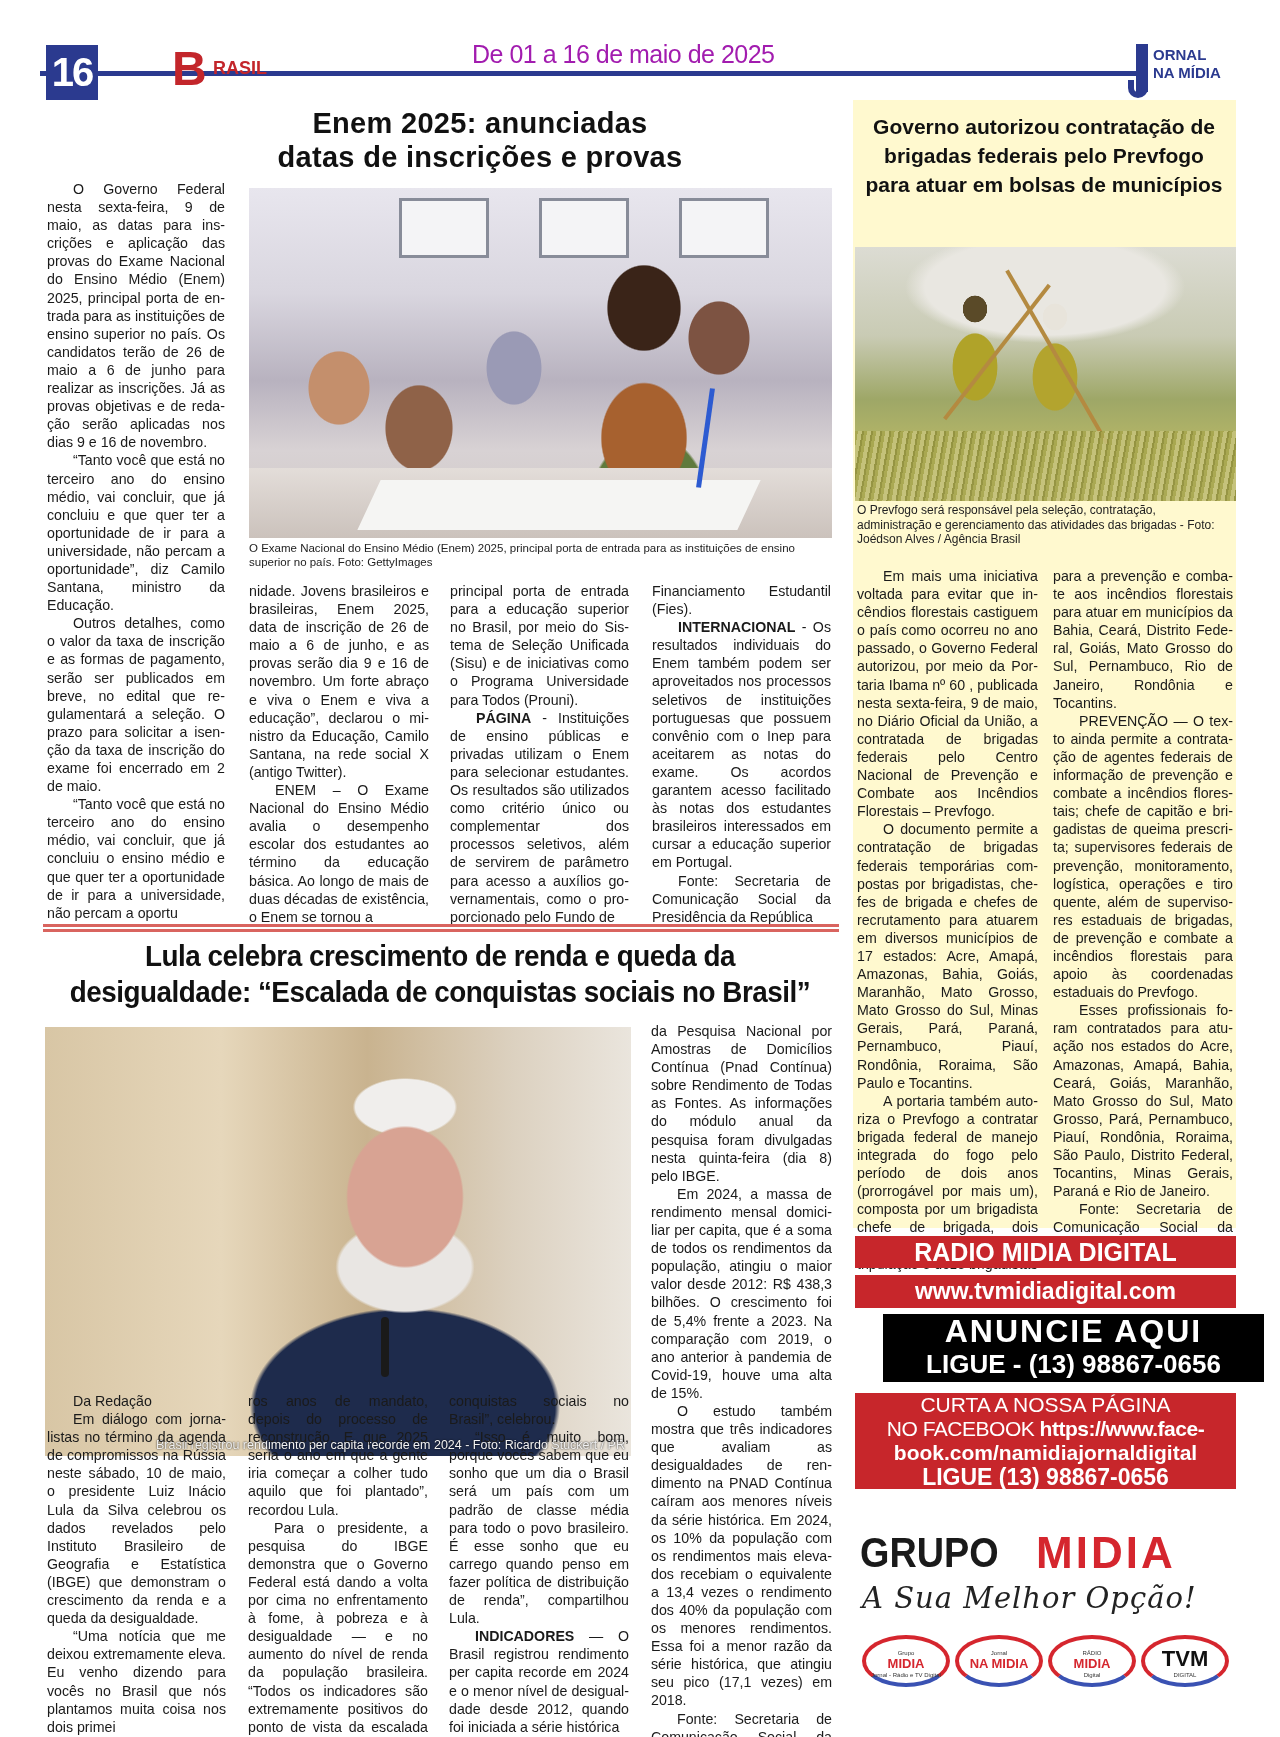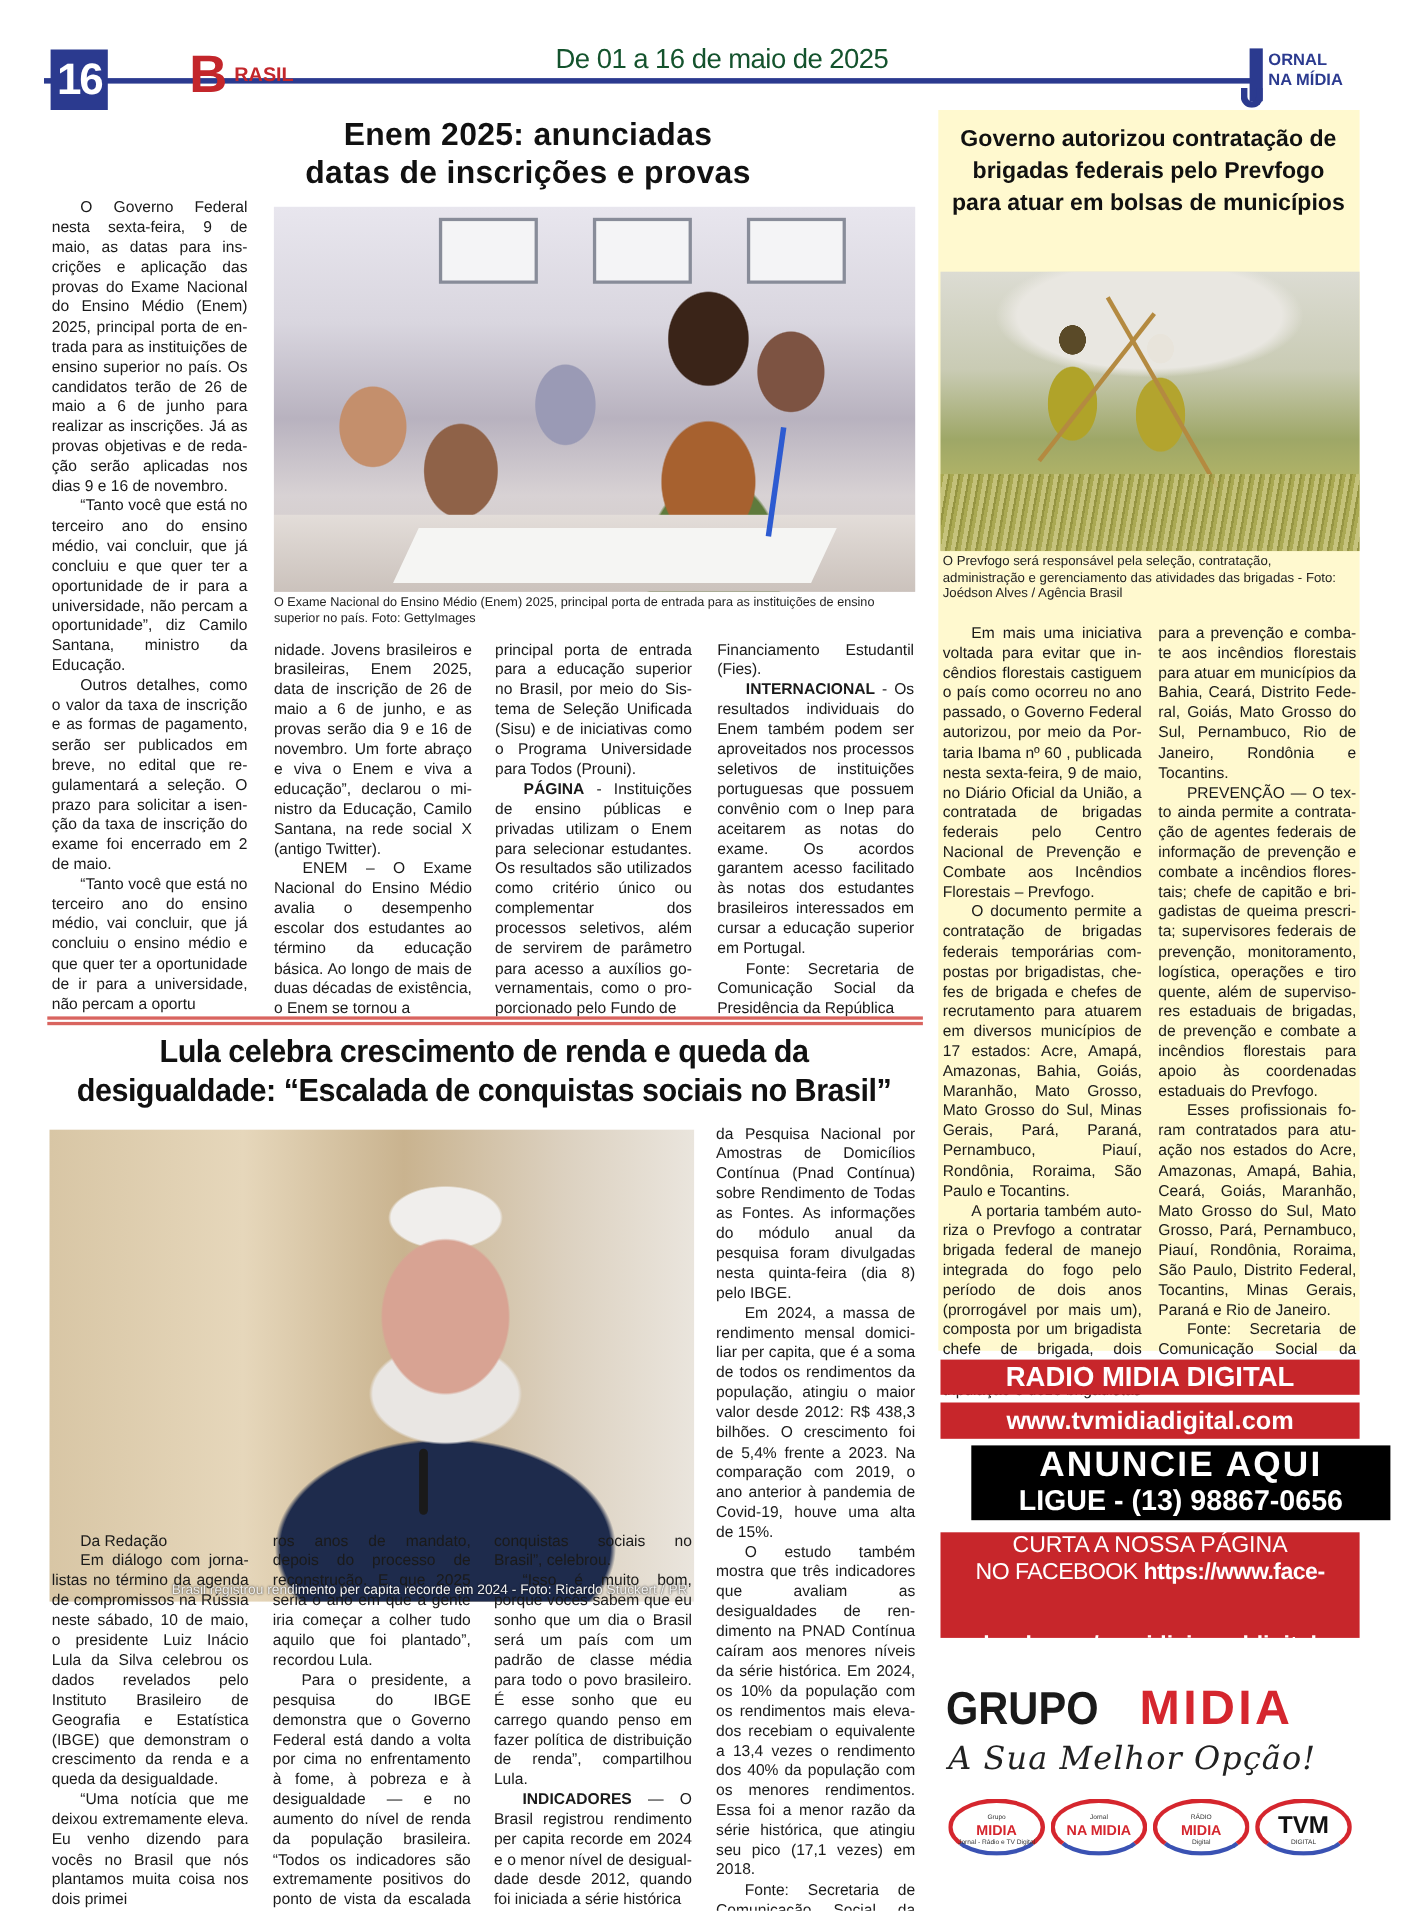--- a/index.html
+++ b/index.html
@@ -6,21 +6,21 @@
   html, body { width: 1280px; height: 1737px; background: #ffffff; overflow: hidden; }
   body { position: relative; font-family: "Liberation Sans", sans-serif; color: #111; }
 
   
   .hdr-line { position: absolute; left: 40px; top: 71px; width: 1100px; height: 5px; background: #2b3a8f; }
   .page-num { position: absolute; left: 46px; top: 45px; width: 52px; height: 55px; background: #2b3a8f; color: #fff;
     font: bold 40px/55px "Liberation Sans", sans-serif; text-align: center; letter-spacing: -2px; }
   .section-b { position: absolute; left: 172px; top: 48px; width: 42px; height: 42px; color: #c3262b;
     font: bold 48px/42px "Liberation Sans", sans-serif; }
   .section-rest { position: absolute; left: 213px; top: 58px; color: #c3262b; font: bold 18px "Liberation Sans", sans-serif; }
-  .issue-date { position: absolute; left: 505px; top: 40px; font: 25px "Liberation Sans", sans-serif; color: #14532d; letter-spacing: -0.5px; }
+  .issue-date { position: absolute; left: 472px; top: 40px; font: 25px "Liberation Sans", sans-serif; color: #a21caf; letter-spacing: -0.5px; }
   .logo-j { position: absolute; left: 1128px; top: 44px; width: 22px; height: 55px; }
   .logo-j .bar { position: absolute; left: 8px; top: 0; width: 12px; height: 48px; background: #2b3a8f; }
   .logo-j .hook { position: absolute; left: 0; top: 36px; width: 20px; height: 18px; border: 6px solid #2b3a8f; border-top: none; border-radius: 0 0 12px 12px; }
   .logo-text { position: absolute; left: 1153px; top: 46px; color: #2b3a8f; font: bold 15px/18px "Liberation Sans", sans-serif; }
 
   
   .col { position: absolute; font: 14.2px/18.1px "Liberation Sans", sans-serif; text-align: justify; color: #1a1a1a; hyphens: manual; }
   .col p { text-indent: 26px; }
   .col p.noind { text-indent: 0; }
   .kicker { font-weight: bold; }
@@ -81,21 +81,21 @@
   .ad { position: absolute; left: 855px; width: 381px; text-align: center; color: #fff; }
   .ad-radio { top: 1236px; height: 32px; background: #c7262b; font: bold 25px/32px "Liberation Sans", sans-serif; }
   .ad-site { top: 1275px; height: 33px; background: #c7262b; font: bold 23px/33px "Liberation Sans", sans-serif; }
   .ad-anuncie { top: 1314px; height: 68px; background: #000; margin-left: 28px; }
   .ad-anuncie .l1 { font: bold 32px/34px "Liberation Sans", sans-serif; letter-spacing: 2px; }
   .ad-anuncie .l2 { font: bold 26px/32px "Liberation Sans", sans-serif; }
   .ad-face { top: 1393px; height: 96px; background: #c7262b; }
   .ad-face .l1 { font: 21px/24px "Liberation Sans", sans-serif; }
   .ad-face .l2 { font: 21px/24px "Liberation Sans", sans-serif; letter-spacing: -0.5px; }
   .ad-face .l2 b { font-weight: bold; }
-  .ad-face .l3 { font: bold 21px/24px "Liberation Sans", sans-serif; margin-top: 43px; }
+  .ad-face .l3 { font: bold 21px/24px "Liberation Sans", sans-serif; }
   .ad-face .l4 { font: bold 23px/24px "Liberation Sans", sans-serif; }
 
   .grupo { position: absolute; left: 860px; top: 1530px; font: bold 42px/46px "Liberation Sans", sans-serif; color: #1a1a1a; transform: scaleX(0.9); transform-origin: left; }
   .grupo-midia { position: absolute; left: 1036px; top: 1530px; font: bold 44px/46px "Liberation Sans", sans-serif; color: #d5262e; letter-spacing: 3px; }
   .slogan { position: absolute; left: 862px; top: 1582px; width: 370px; font: italic 29px/32px "DejaVu Serif", serif; color: #222; letter-spacing: 1px; }
   .badge { position: absolute; top: 1635px; width: 88px; height: 52px; border-radius: 50%; border: 4px solid #d5262e; border-bottom-color: #3a52b3;
     text-align: center; font: bold 13px/14px "Liberation Sans", sans-serif; color: #d5262e; padding-top: 10px; }
   .badge small { display: block; font: 6px/8px "Liberation Sans", sans-serif; color: #333; }
   .badge.tvm { color: #111; font: bold 22px/24px "Liberation Sans", sans-serif; padding-top: 8px; }
 </style>

